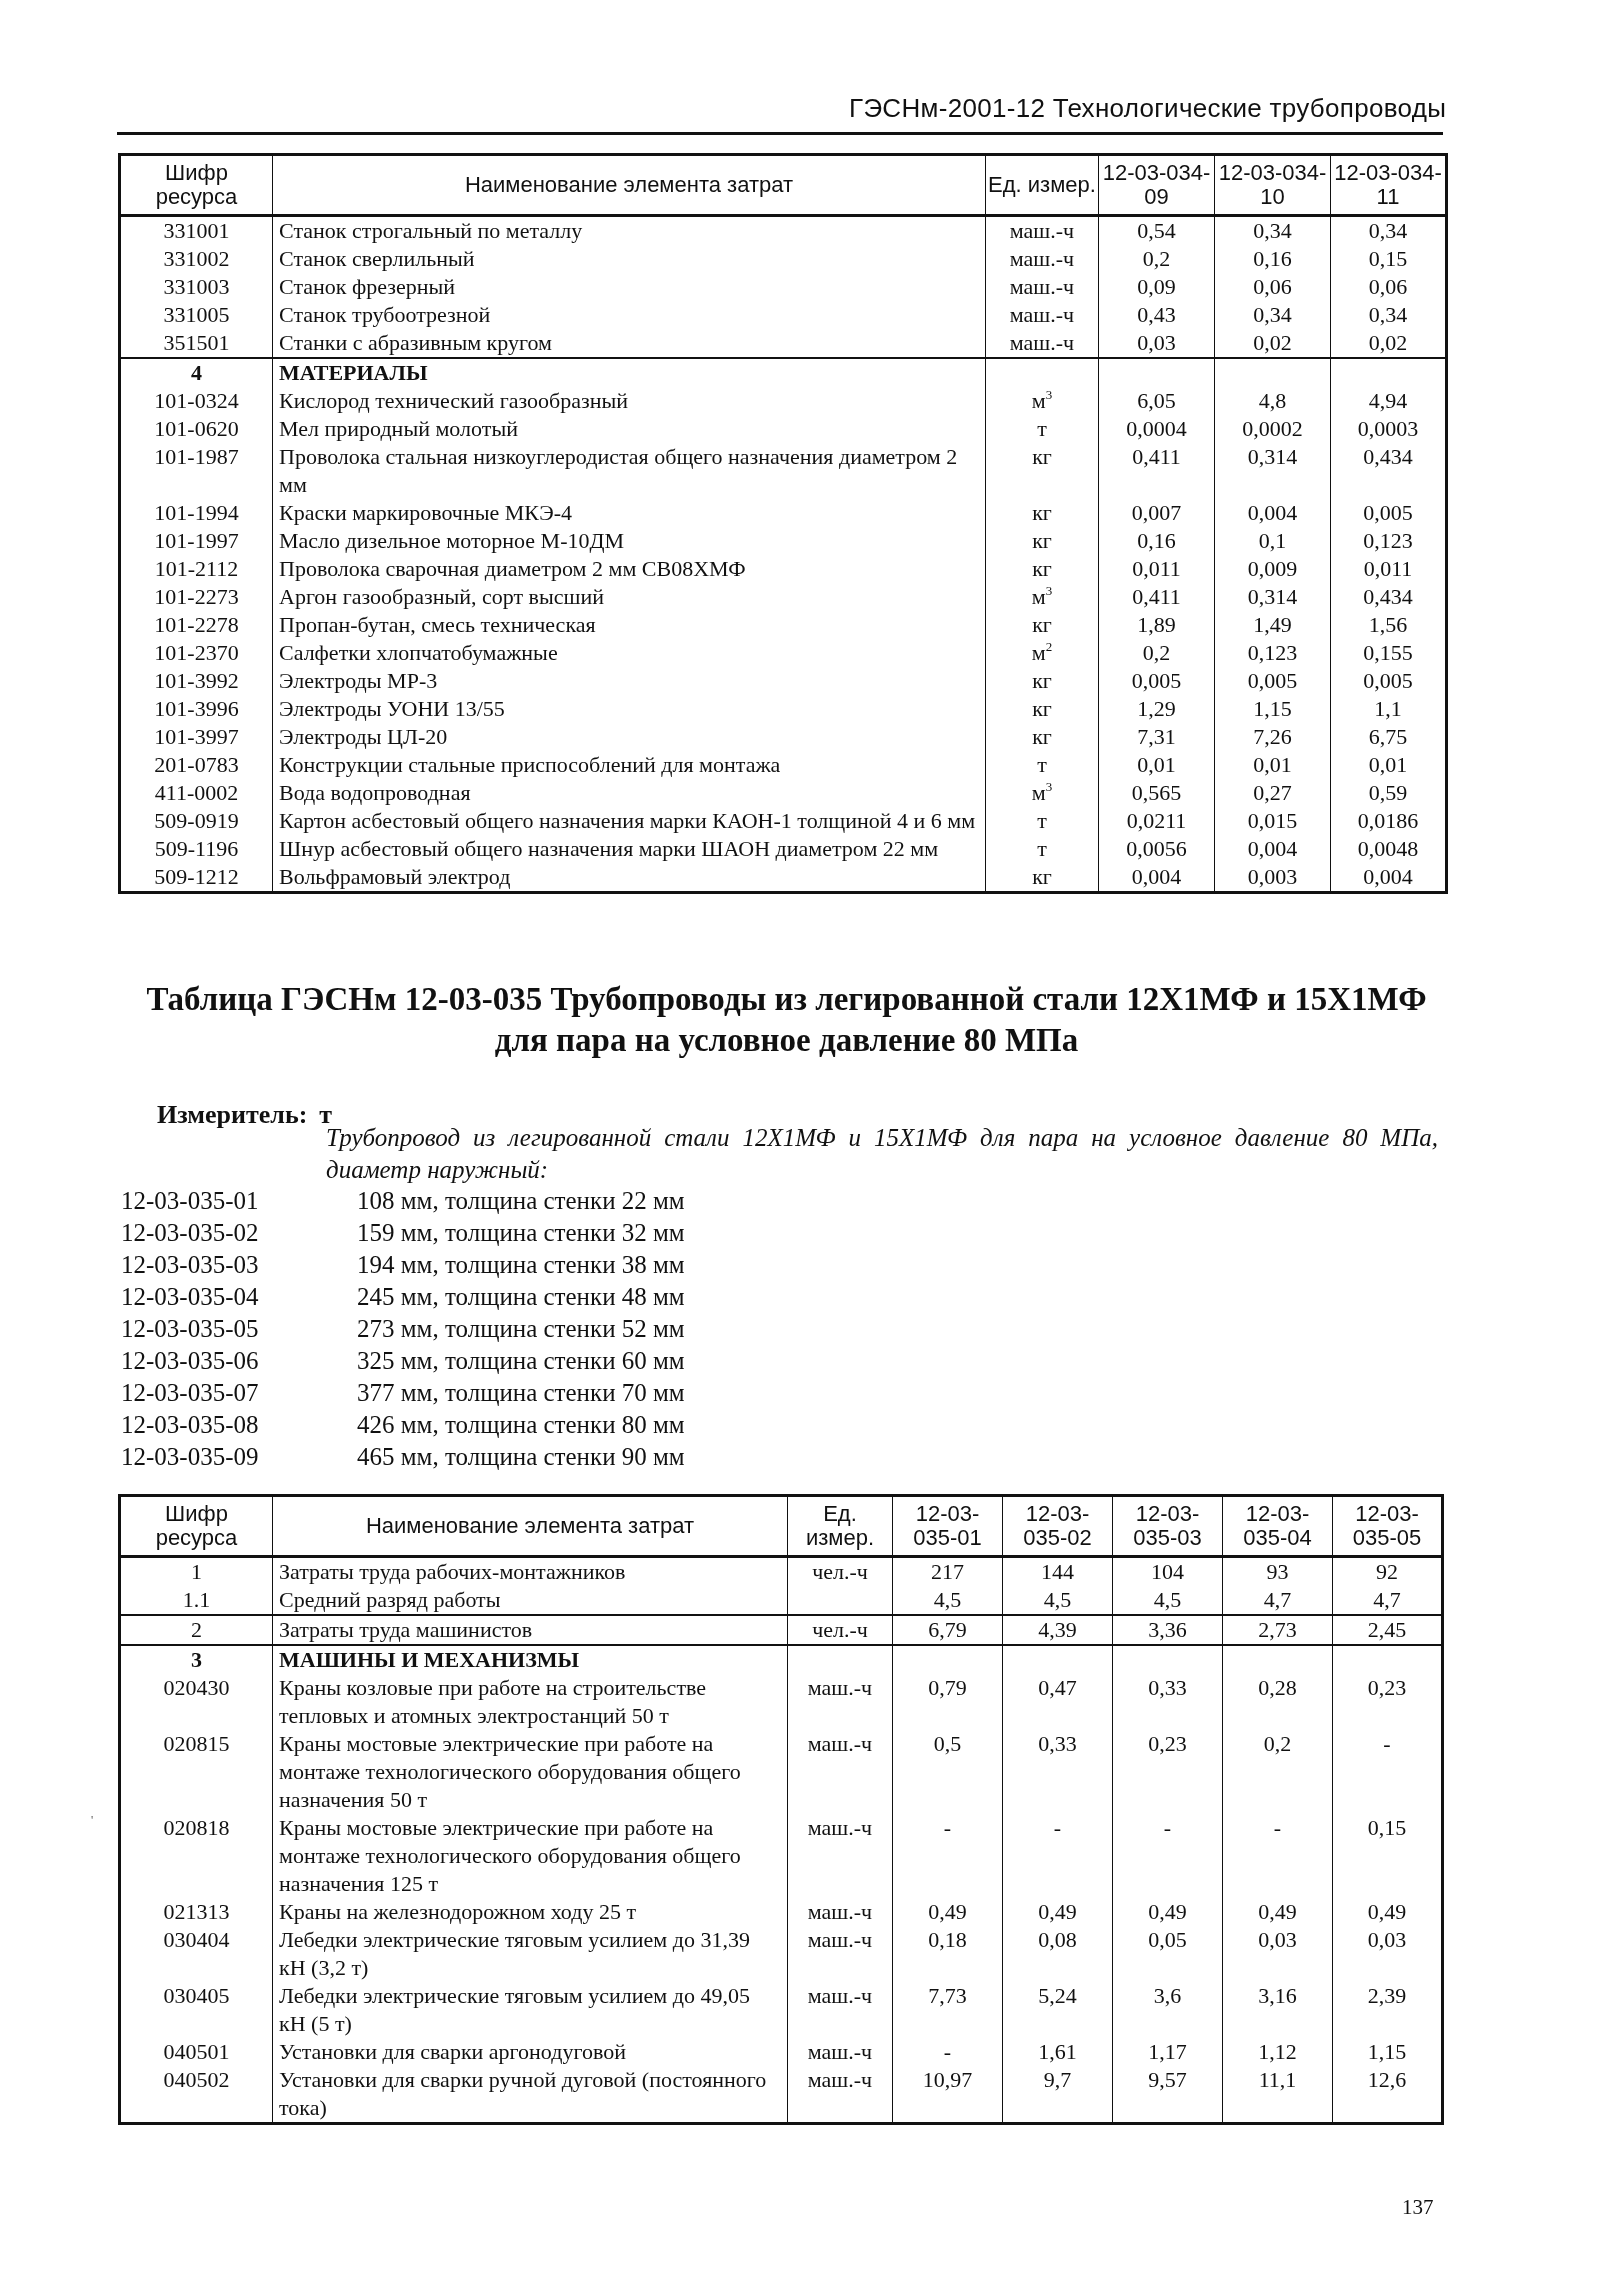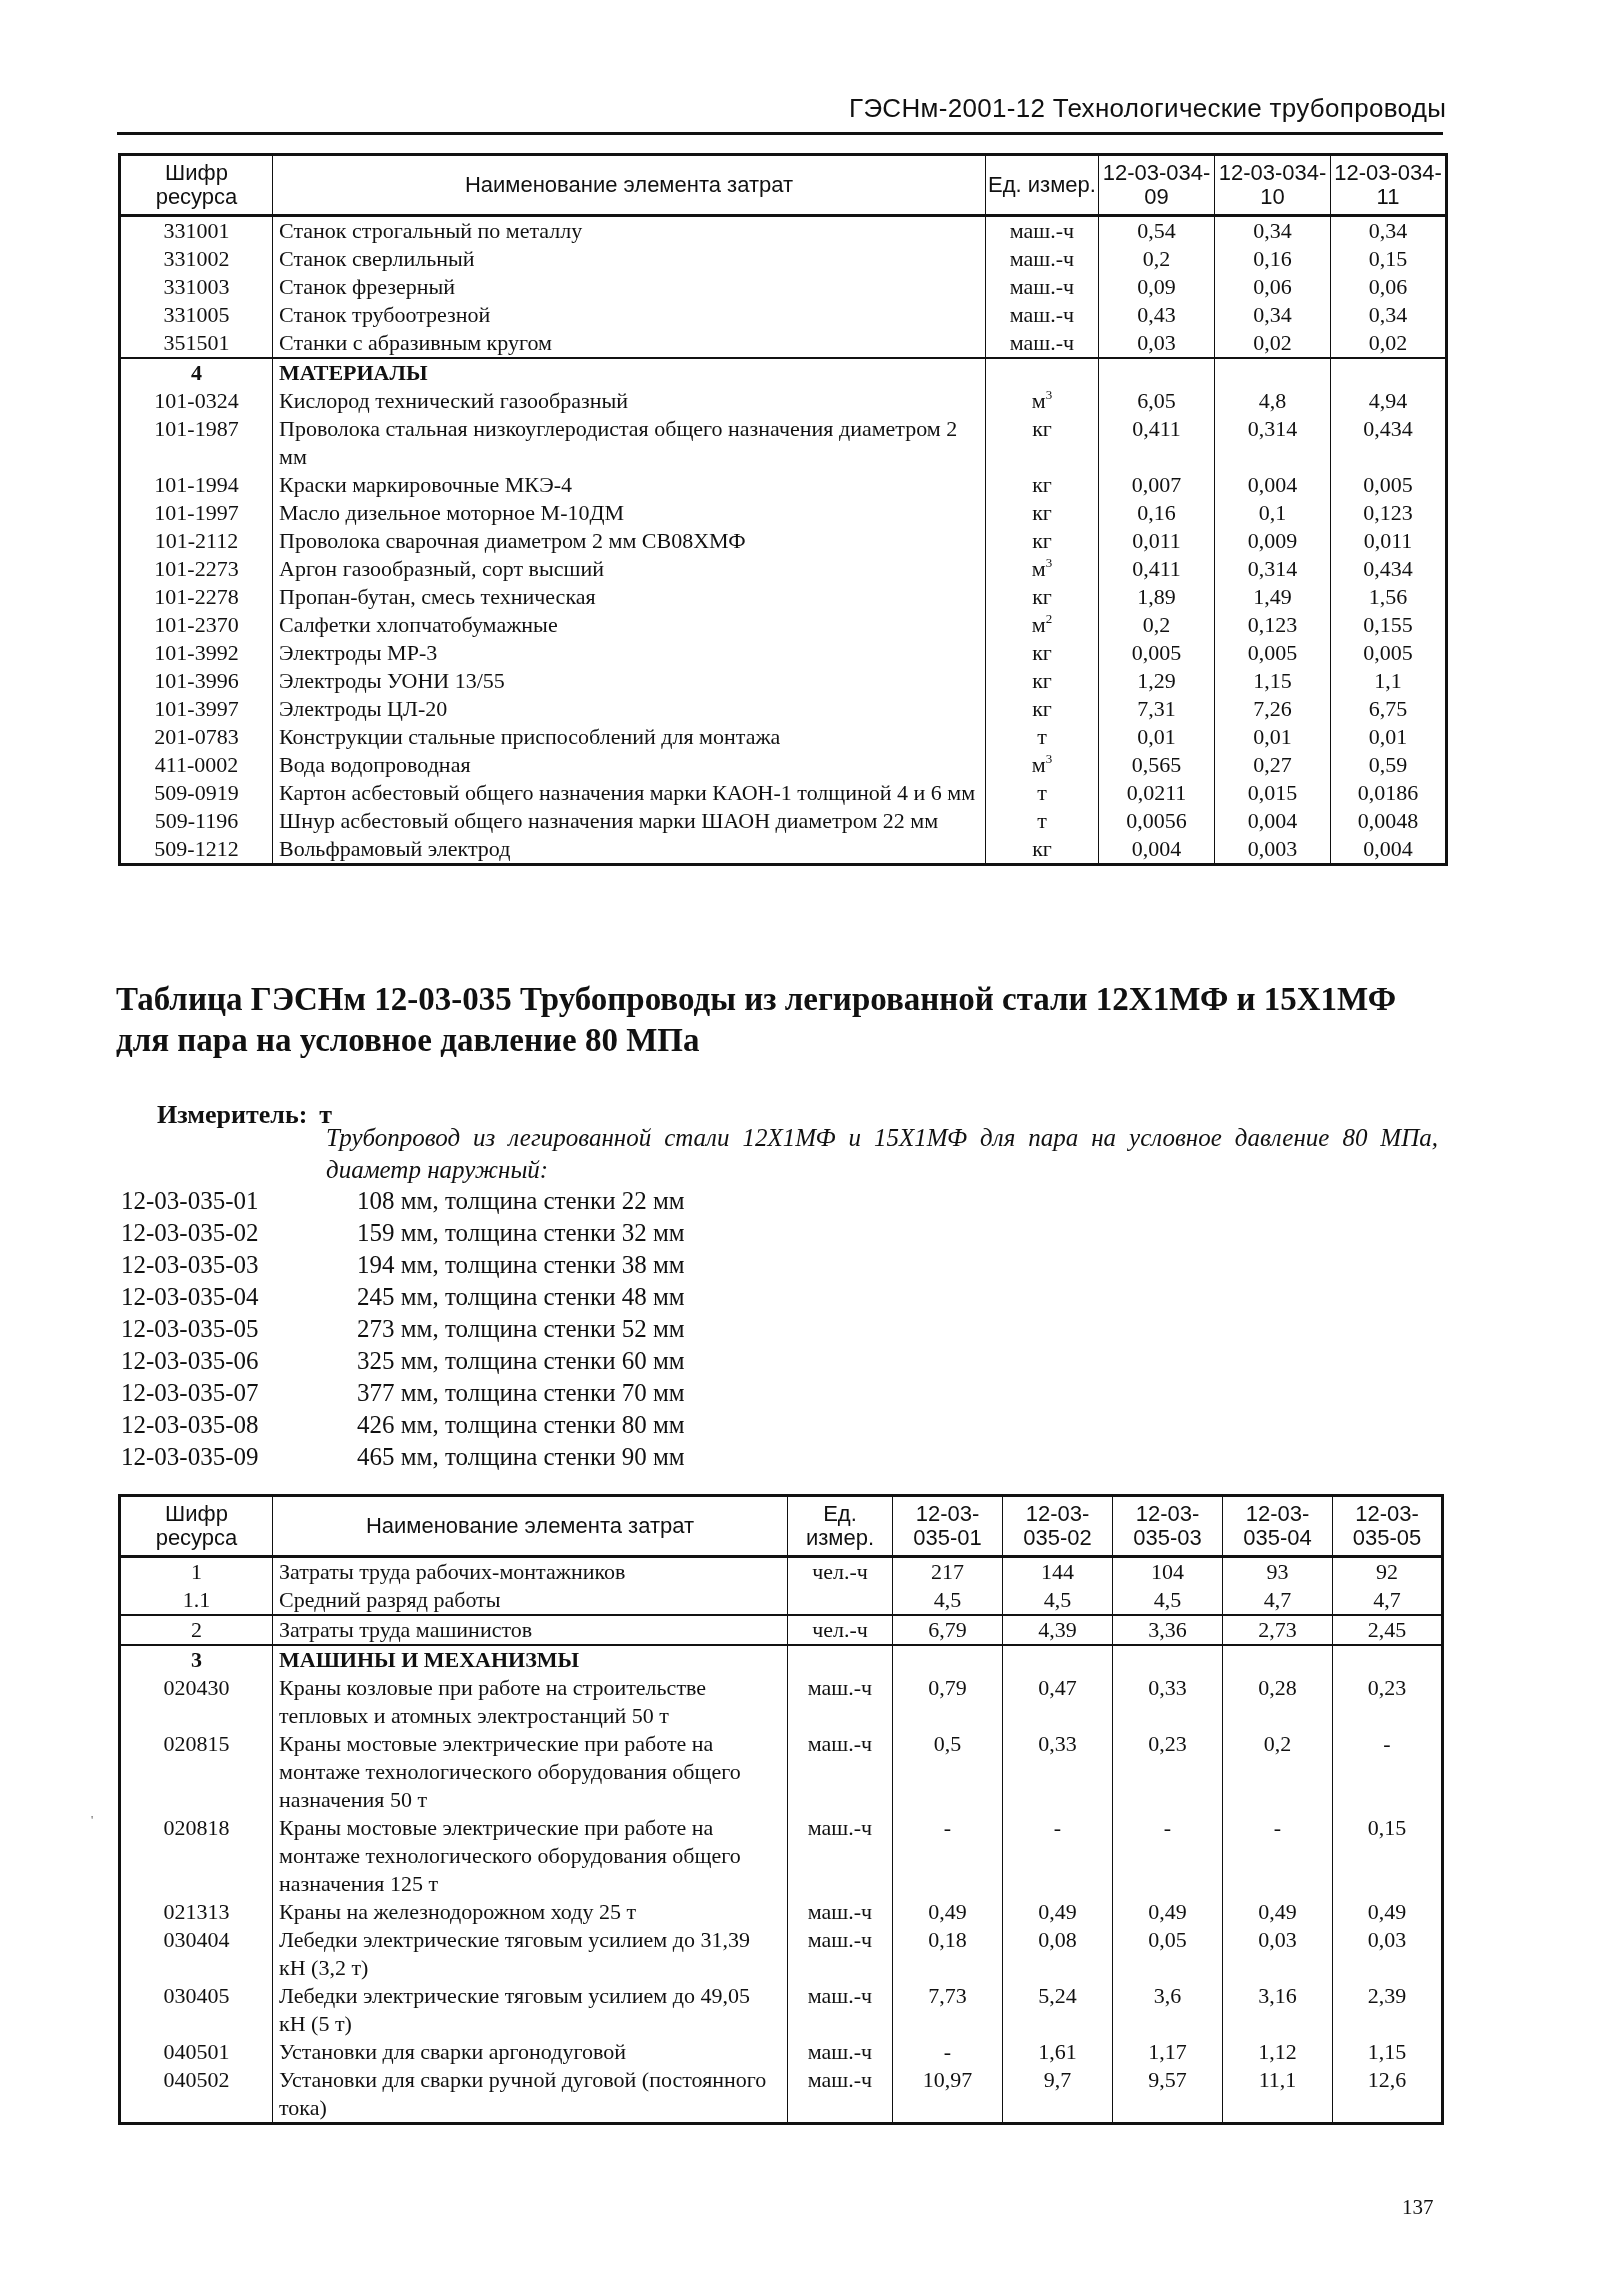--- a/index.html
+++ b/index.html
@@ -34,21 +34,21 @@
   td.name { text-align: left; }
   tr.section td { font-weight: bold; }
   tr.section td.code { font-weight: bold; }
   tr.group-end td { border-bottom: 2.5px solid #111; }
   sup { font-size: 13px; line-height: 0; vertical-align: 9px; }
 
   #table1 { left: 118px; top: 153px; width: 1326px; }
   #table2 { left: 118px; top: 1494px; width: 1326px; }
 
   .table-title {
-    position: absolute; left: 116px; width: 1341px; 
+    position: absolute; left: 116px; width: 1341px; text-align: center;
     font-weight: bold; font-size: 33px; line-height: 43px;
   }
   .measure {
     position: absolute; left: 157px; top: 1100px; font-weight: bold; font-size: 26px;
   }
   .measure .unit-val { margin-left: 12px; }
   .desc {
     position: absolute; left: 326px; top: 1122px; width: 1112px;
     font-size: 25px; line-height: 32px; text-align: justify; font-style: italic;
   }
@@ -135,20 +135,28 @@
         <td class="val"></td>
         <td class="val"></td>
       </tr>
       <tr>
         <td class="code">101-0324</td>
         <td class="name">Кислород технический газообразный</td>
         <td class="unit"><span>м</span><sup>3</sup></td>
         <td class="val">6,05</td>
         <td class="val">4,8</td>
         <td class="val">4,94</td>
+      </tr>
+      <tr>
+        <td class="code">101-0620</td>
+        <td class="name">Мел природный молотый</td>
+        <td class="unit"><span>т</span></td>
+        <td class="val">0,0004</td>
+        <td class="val">0,0002</td>
+        <td class="val">0,0003</td>
       </tr>
       <tr>
         <td class="code">101-1987</td>
         <td class="name">Проволока стальная низкоуглеродистая общего назначения диаметром 2 мм</td>
         <td class="unit"><span>кг</span></td>
         <td class="val">0,411</td>
         <td class="val">0,314</td>
         <td class="val">0,434</td>
       </tr>
       <tr>

